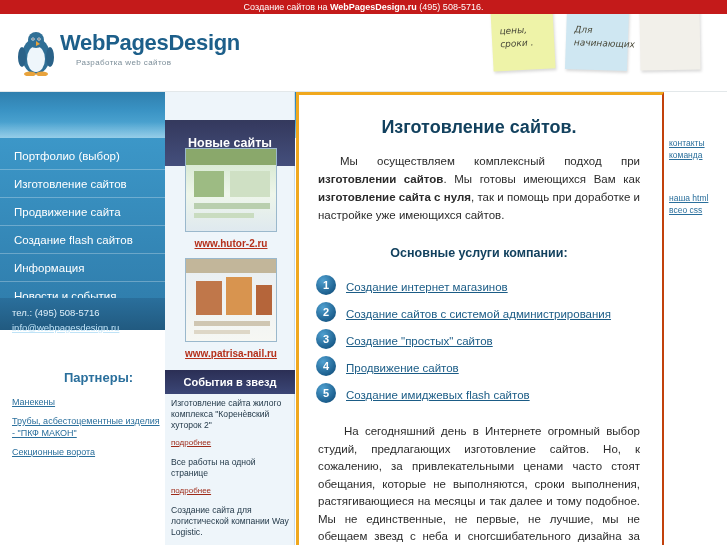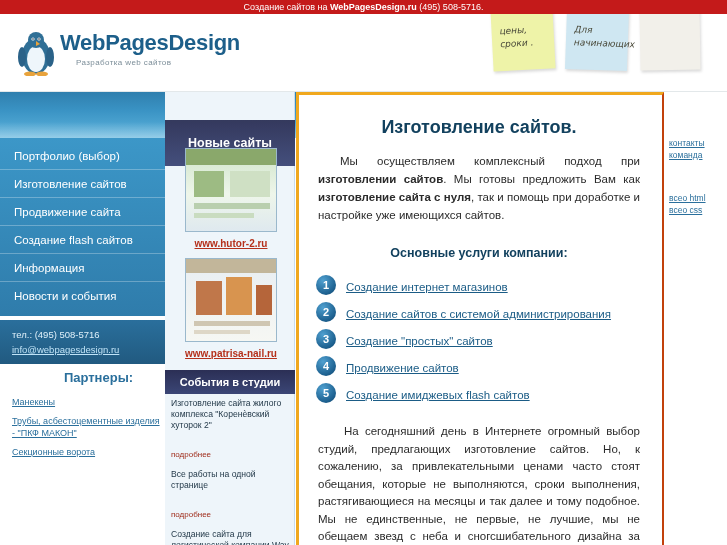--- a/index.html
+++ b/index.html
@@ -105,21 +105,21 @@
     color: #ffffff;
     font-size: 11.5px;
     text-decoration: none;
     border-bottom: 1px solid rgba(255,255,255,0.28);
     white-space: nowrap;
     cursor: pointer;
   }
   .menu-item:last-child { border-bottom: none; }
 
   .contacts {
-    position: absolute; left: 0; top: 182px; width: 165px; height: 44px;
+    position: absolute; left: 0; top: 160px; width: 165px; height: 32px;
     background: linear-gradient(to bottom, #2a6f9c 0%, #215a80 100%);
     color: #dff0fa;
     font-size: 9.5px;
     padding: 7px 0 0 12px;
     line-height: 15px;
   }
   .contacts a { color: #bfe3f7; text-decoration: underline; }
 
   .partners-title {
     position: absolute; left: 0; top: 232px; width: 165px;
@@ -198,22 +198,23 @@
   }
   .event {
     margin-bottom: 9px;
     font-size: 8.6px;
     color: #243a4a;
     line-height: 11px;
   }
   .event .more {
     display: block;
     color: #9e2a18;
+    text-decoration: underline;
     font-size: 8px;
-    margin-top: 18px;
+    margin-top: 6px;
   }
 
   
   .maincol {
     position: absolute; left: 296px; top: 92px; width: 368px; height: 453px;
     background: #ffffff;
     border-right: 2px solid #c2410c;
     border-top: 3px solid #f0a81e;
     overflow: hidden;
   }
@@ -369,21 +370,21 @@
         <div class="thumb-bar2"></div>
         <div class="thumb-box" style="left:10px;top:22px;width:26px;height:34px;"></div>
         <div class="thumb-box" style="left:40px;top:18px;width:26px;height:38px;background:#d8944f;"></div>
         <div class="thumb-box" style="left:70px;top:26px;width:16px;height:30px;background:#b5653a;"></div>
         <div style="position:absolute;left:8px;top:62px;width:76px;height:5px;background:#cfc6b2;"></div>
         <div style="position:absolute;left:8px;top:71px;width:56px;height:4px;background:#ded7c7;"></div>
       </div>
       <a class="site-link">www.patrisa-nail.ru</a>
     </div>
 
-    <div class="events-header">События в студии</div>
+    <div class="events-header">События в звезд</div>
     <div class="events">
       <div class="event">
         <span>Изготовление сайта жилого комплекса "Коренèвский хуторок 2"</span>
         <a class="more">подробнее</a>
       </div>
       <div class="event">
         <span>Все работы на одной странице</span>
         <a class="more">подробнее</a>
       </div>
       <div class="event">
@@ -391,21 +392,21 @@
         <a class="more">подробнее</a>
       </div>
 
     </div>
   </div>
 
   <div class="maincol">
     <h1 class="h1">Изготовление сайтов.</h1>
 
     <p class="intro">
-      <span>Мы осуществляем комплексный подход при </span><b>изготовлении сайтов</b><span>. Мы готовы предложить Вам как </span><b>изготовление сайта с нуля</b><span>, так и помощь при доработке и настройке уже имеющихся сайтов.</span>
+      <span>Мы осуществляем комплексный подход при </span><b>изготовлении сайтов</b><span>. Мы готовы имеющихся Вам как </span><b>изготовление сайта с нуля</b><span>, так и помощь при доработке и настройке уже имеющихся сайтов.</span>
     </p>
 
     <div class="h2">Основные услуги компании:</div>
 
     <ul class="svc-list">
       <li class="svc">
         <span class="num">1</span>
         <a>Создание интернет магазинов</a>
       </li>
       <li class="svc">
@@ -429,19 +430,19 @@
     <p class="body-text">На сегодняшний день в Интернете огромный выбор студий, предлагающих изготовление сайтов. Но, к сожалению, за привлекательными ценами часто стоят обещания, которые не выполняются, сроки выполнения, растягивающиеся на месяцы и так далее и тому подобное. Мы не единственные, не первые, не лучшие, мы не обещаем звезд с неба и сногсшибательного дизайна за неделю. Мы откровенно можем заявить, что наша цель - это</p>
   </div>
 
   <div class="rightcol">
     <div class="rlinks">
       <div class="rgroup">
         <a>контакты</a>
         <a>команда</a>
       </div>
       <div class="rgroup">
-        <a>всео html</a>
+        <a>наша html</a>
         <a>всео css</a>
       </div>
     </div>
   </div>
 
 </div>
 
 </body></html>

